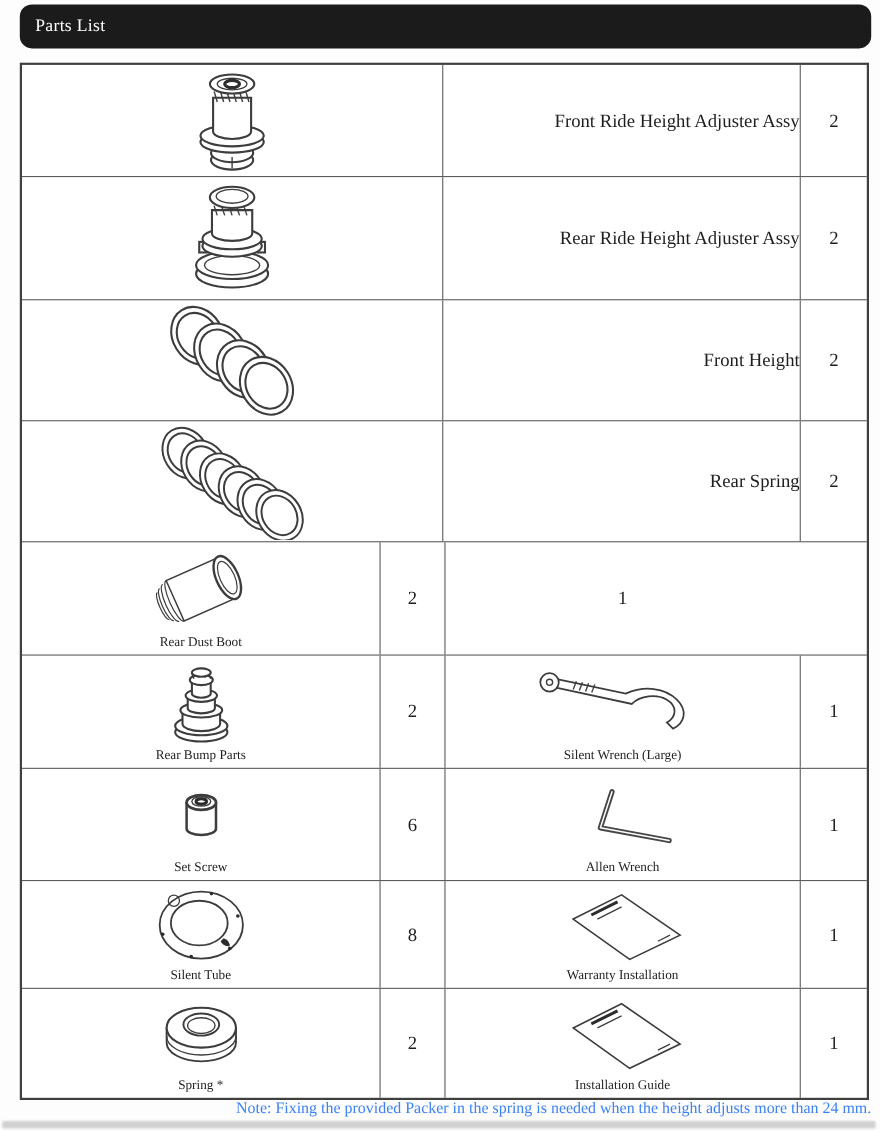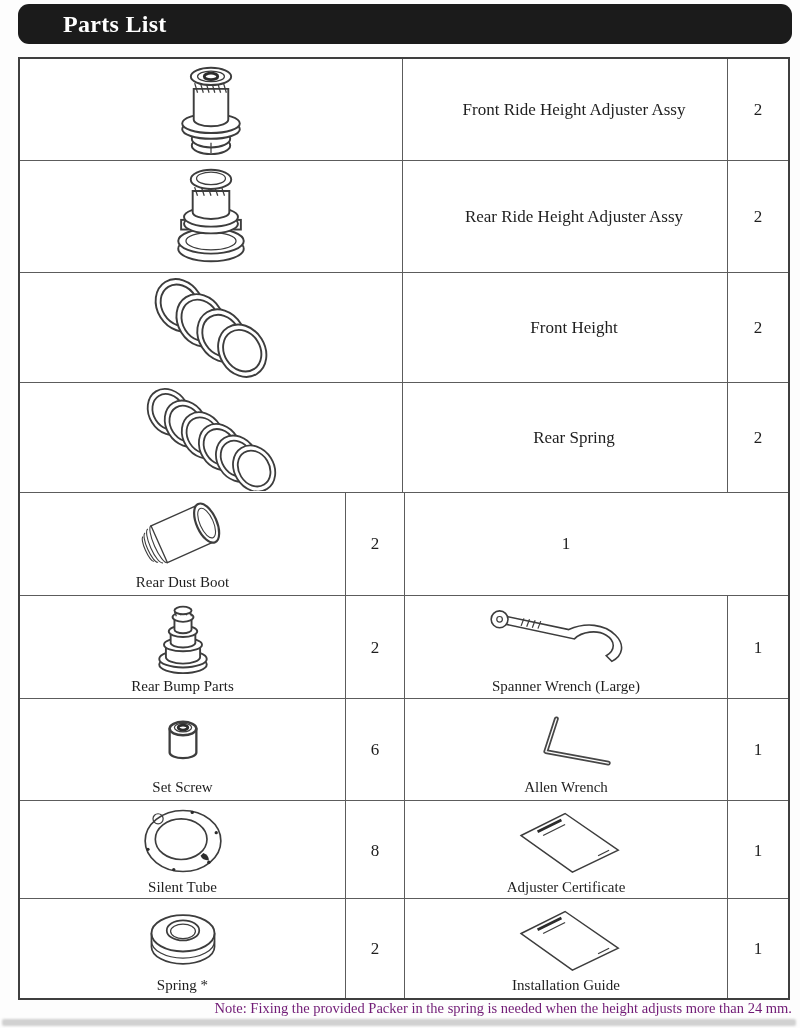--- a/index.html
+++ b/index.html
@@ -6,40 +6,40 @@
   body{
     width:800px;height:1028px;position:relative;background:#fdfdfd;
     font-family:"Liberation Serif","DejaVu Serif",serif;color:#1e1e1e;
     overflow:hidden;
   }
   .header-bar{
     position:absolute;left:18px;top:4px;width:774px;height:40px;
     background:#1b1b1b;border-radius:11px;display:flex;align-items:center;
     padding-left:14px;box-sizing:border-box;
   }
-  .header-title{color:#ffffff;font-weight:bold;font-size:24px;letter-spacing:.3px;margin-left:31px;}
+  .header-title{color:#ffffff;font-weight:normal;font-size:16px;letter-spacing:.3px;}
   .parts-table{
     position:absolute;left:18px;top:57px;width:772px;
     border:2px solid #3f3f3f;box-sizing:border-box;background:#fff;
   }
   .row{display:grid;box-sizing:border-box;}
   .row + .row{border-top:1px solid #5c5c5c;}
   .row.full{grid-template-columns:382px 325px 1fr;}
   .row.split{grid-template-columns:325px 59px 323px 1fr;}
   .cell{box-sizing:border-box;display:flex;align-items:center;justify-content:center;}
   .cell + .cell{border-left:1px solid #5c5c5c;}
   .img-cell{justify-content:center;}
-  .label-cell{justify-content:center;padding-left:18px;font-size:17px;}
+  .label-cell{justify-content:flex-end;padding-left:18px;font-size:17px;}
   .qty-cell{font-size:17px;}
   .part-cell{flex-direction:column;justify-content:flex-end;padding:4px 2px 5px 2px;}
   .part-img{flex:1;display:flex;align-items:center;justify-content:center;width:100%;}
-  .part-label{font-size:15px;line-height:1.1;padding-top:2px;}
+  .part-label{font-size:12px;line-height:1.1;padding-top:2px;}
   .note{
     position:absolute;left:0;top:1000px;width:792px;text-align:right;
-    font-size:14.5px;color:#701a75;
+    font-size:14.5px;color:#3b82f6;
   }
   .scan-artifact{
     position:absolute;left:2px;top:1019px;width:794px;height:7px;
     background:rgba(125,125,125,0.35);filter:blur(1.2px);border-radius:2px;
   }
   
   .ln{fill:#ffffff;stroke:#3d3d3d;stroke-width:2;}
   .lt{fill:none;stroke:#3d3d3d;stroke-width:1.3;}
   .lb{fill:none;stroke:#2c2c2c;stroke-width:3;}
   .fd{fill:#2c2c2c;stroke:none;}
@@ -213,21 +213,21 @@
         <svg width="160" height="58" viewBox="0 0 170 62">
           <path class="ln" d="M12,6 L88,22 C106,14 126,16 138,28 C148,38 146,50 134,56 L128,50 C138,44 138,34 128,28 C118,22 102,24 94,32 L10,14 Z" style="stroke-width:1.7"></path>
           <circle class="ln" cx="14" cy="11" r="9" style="stroke-width:1.7"></circle>
           <circle class="lt" cx="14" cy="11" r="3"></circle>
           <line class="lt" x1="40" y1="10" x2="37" y2="18"></line>
           <line class="lt" x1="46" y1="11" x2="43" y2="19"></line>
           <line class="lt" x1="52" y1="12" x2="49" y2="20"></line>
           <line class="lt" x1="58" y1="13" x2="55" y2="21"></line>
         </svg>
       </div>
-      <div class="part-label">Spanner Wrench (Large)</div>
+      <div class="part-label">Silent Wrench (Large)</div>
     </div>
     <div class="cell qty-cell">
       <span>1</span>
     </div>
   </div>
 
   <div class="row split" style="height:102px">
     <div class="cell part-cell">
       <div class="part-img">
         <svg width="42" height="48" viewBox="0 0 44 50">
@@ -278,21 +278,21 @@
     </div>
     <div class="cell part-cell">
       <div class="part-img">
         <svg width="120" height="66" viewBox="0 0 130 72">
           <path class="ln" d="M16,30 L64,6 L122,46 L72,70 Z" style="stroke-width:1.6"></path>
           <line class="lb" x1="34" y1="26" x2="60" y2="13"></line>
           <line class="lt" x1="40" y1="30" x2="64" y2="18"></line>
           <line class="lt" x1="100" y1="52" x2="112" y2="46"></line>
         </svg>
       </div>
-      <div class="part-label">Adjuster Certificate</div>
+      <div class="part-label">Warranty Installation</div>
     </div>
     <div class="cell qty-cell">
       <span>1</span>
     </div>
   </div>
 
   <div class="row split" style="height:100px">
     <div class="cell part-cell">
       <div class="part-img">
         <svg width="86" height="62" viewBox="0 0 90 64">

